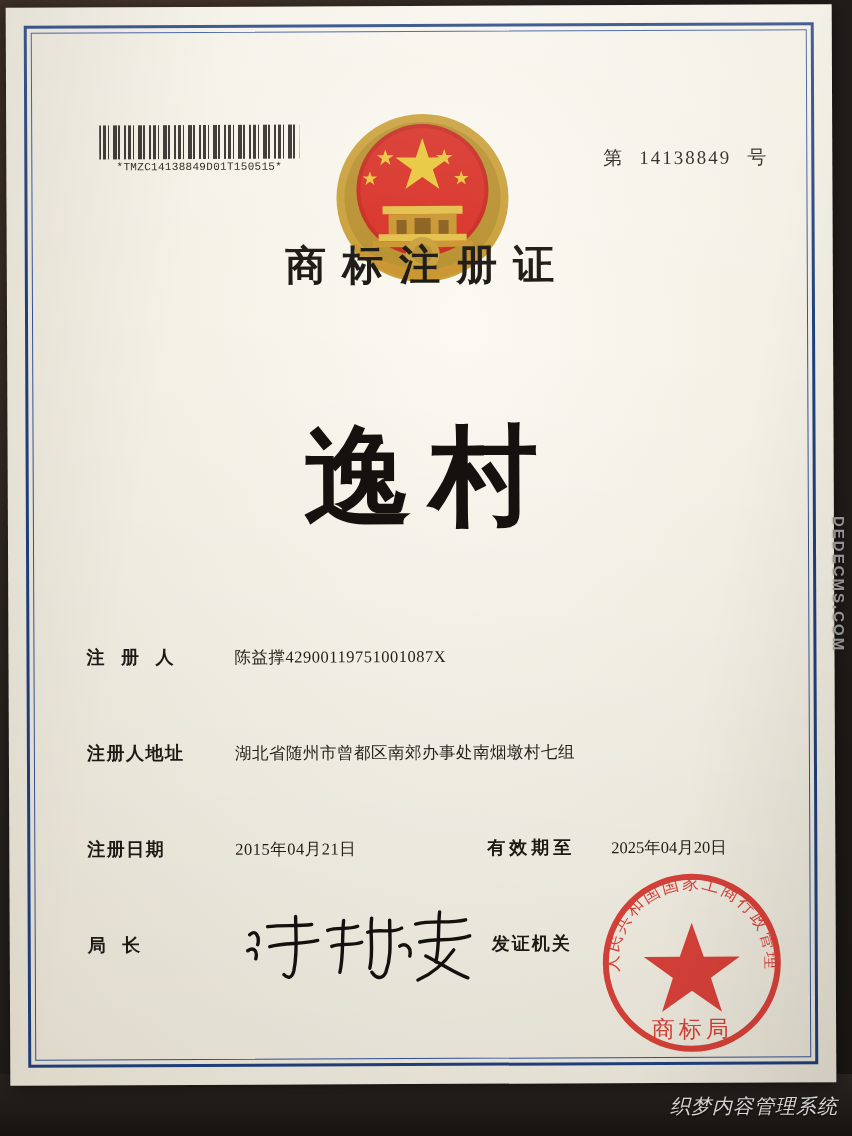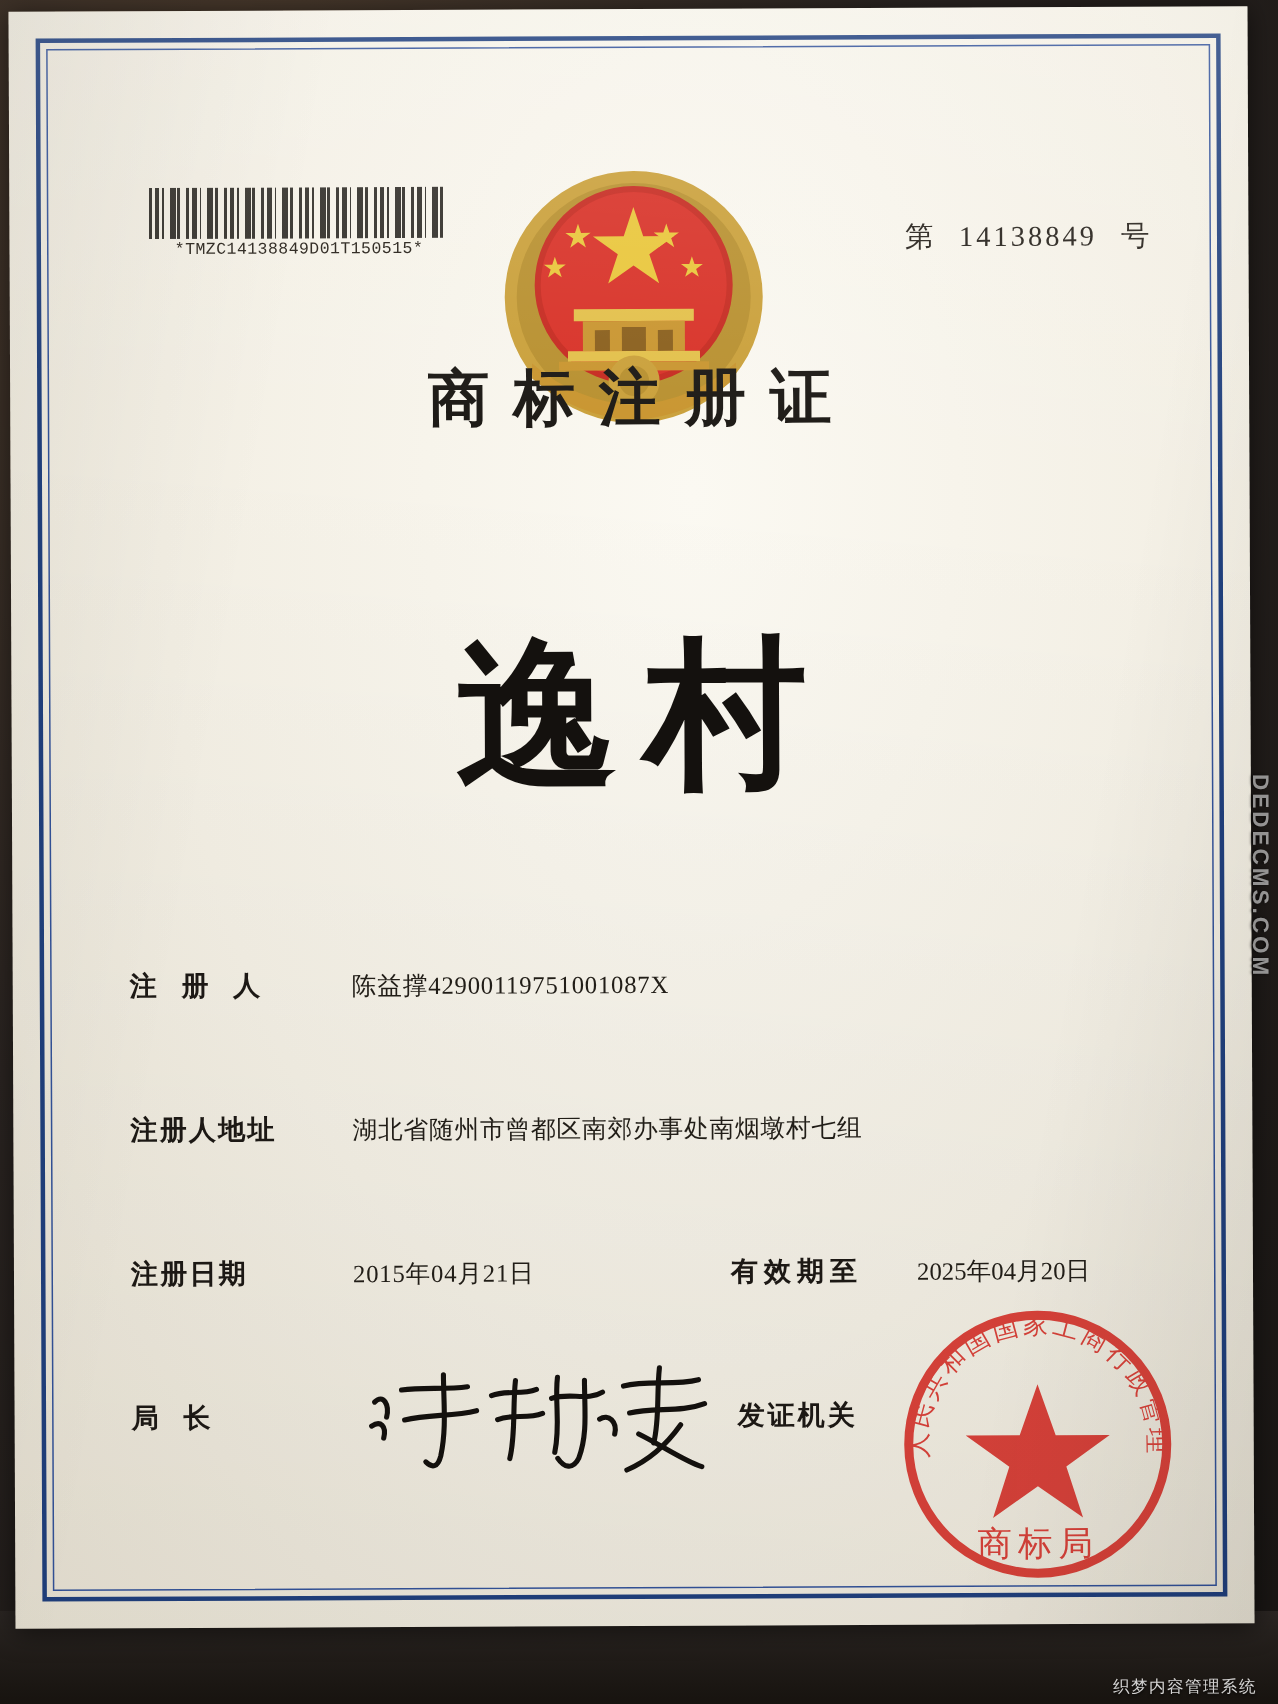--- a/index.html
+++ b/index.html
@@ -254,26 +254,27 @@
     letter-spacing: 2px;
     color: rgba(255,255,255,0.55);
     writing-mode: vertical-rl;
     text-orientation: mixed;
     white-space: nowrap;
     text-shadow: 0 1px 2px rgba(0,0,0,0.6);
   }
   .watermark-bottom {
     position: absolute;
     right: 14px;
-    bottom: 4px;
+    bottom: 16px;
     font-family: "Liberation Sans", sans-serif;
-    font-size: 11px;
+    font-size: 20px;
     color: rgba(255,255,255,0.82);
     letter-spacing: 1px;
     text-shadow: 0 1px 2px rgba(0,0,0,0.7);
+    font-style: italic;
   }
 </style>
 </head>
 <body>
 
 <div id="page">
 
   <div class="backdrop"></div>
   <div class="backdrop-bottom"></div>
 

